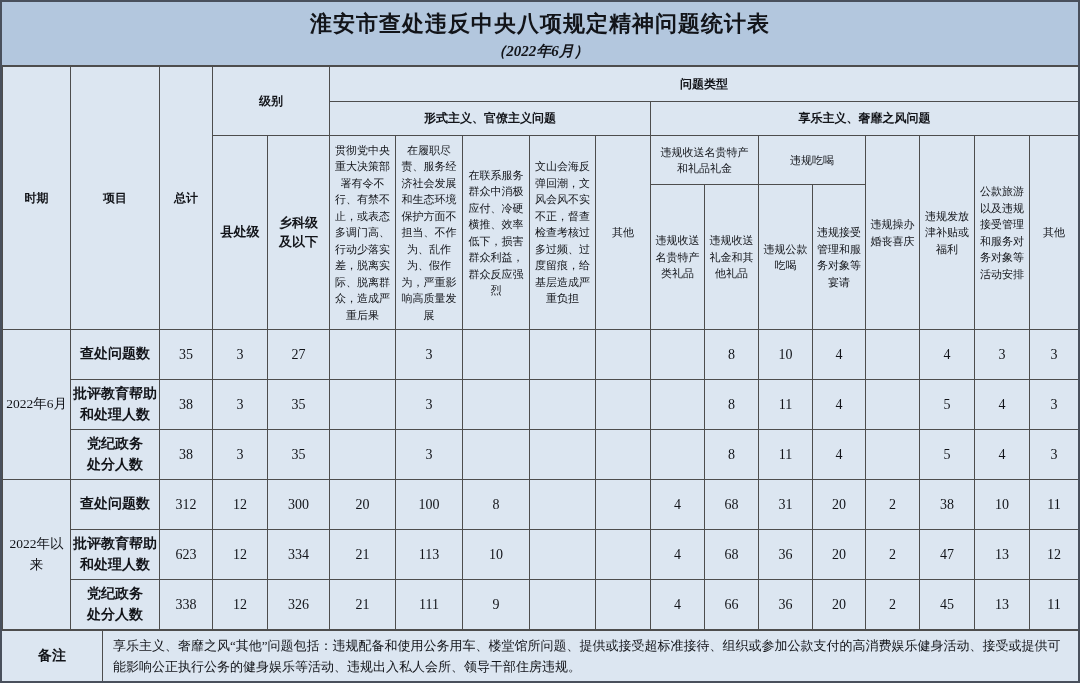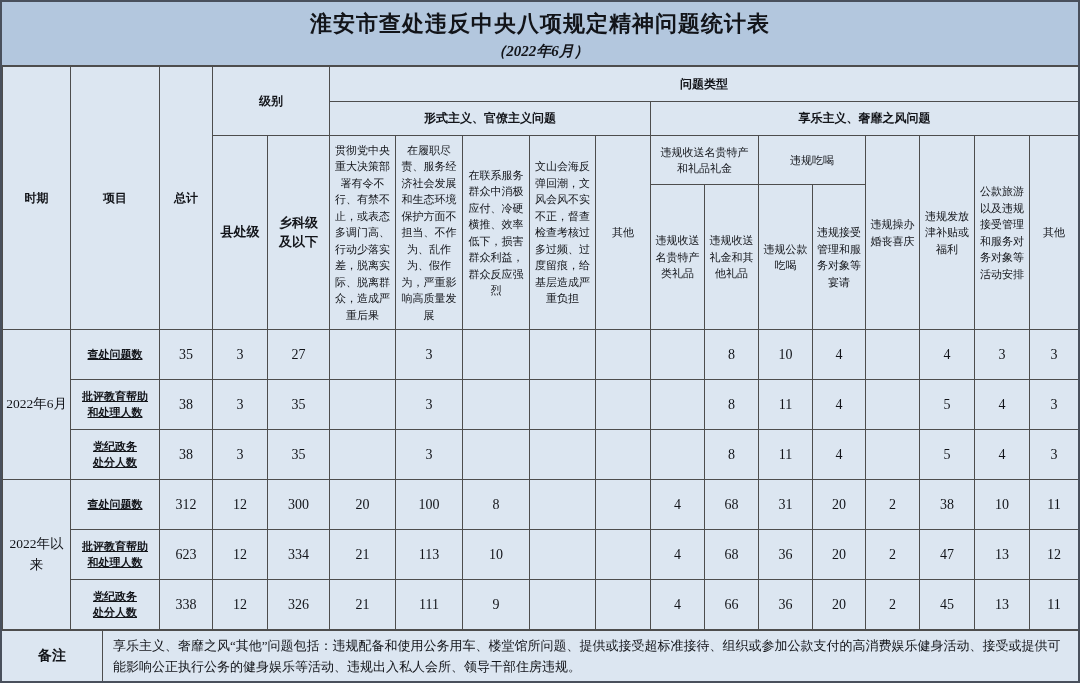--- a/index.html
+++ b/index.html
@@ -38,21 +38,21 @@
   }
   .hr1{ height:35px; }
   .hr2{ height:34px; }
   .hr3{ height:49px; }
   .hr4{ height:145px; }
   .big-head{ font-size:12px; font-weight:bold; }
   .mid-head{ font-size:13px; font-weight:bold; white-space:pre-line; line-height:1.4; }
   .leaf-head{ font-size:11px; font-weight:normal; line-height:1.5; white-space:pre-line; }
   .data-row{ height:50px; }
   .period-cell{ font-size:13.5px; line-height:1.5;margin-left:31px; }
-  .row-label{ font-size:11px; font-weight:bold; white-space:pre-line; line-height:1.45;text-decoration:underline; }
+  .row-label{ font-size:14px; font-weight:bold; white-space:pre-line; line-height:1.45; }
   .num-cell{ font-size:14px; }
   .remark-row{
     flex:1 1 auto; display:flex; align-items:stretch;
     border-top:1px solid #4d4d4d;
   }
   .remark-label{
     flex:0 0 101px; border-right:1px solid #4d4d4d;
     display:flex; align-items:center; justify-content:center;
     font-size:14px; font-weight:bold;
   }

